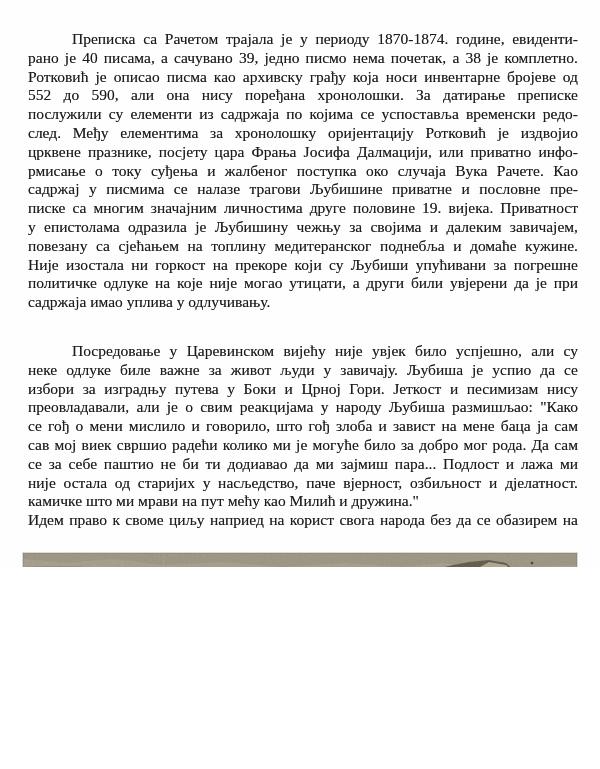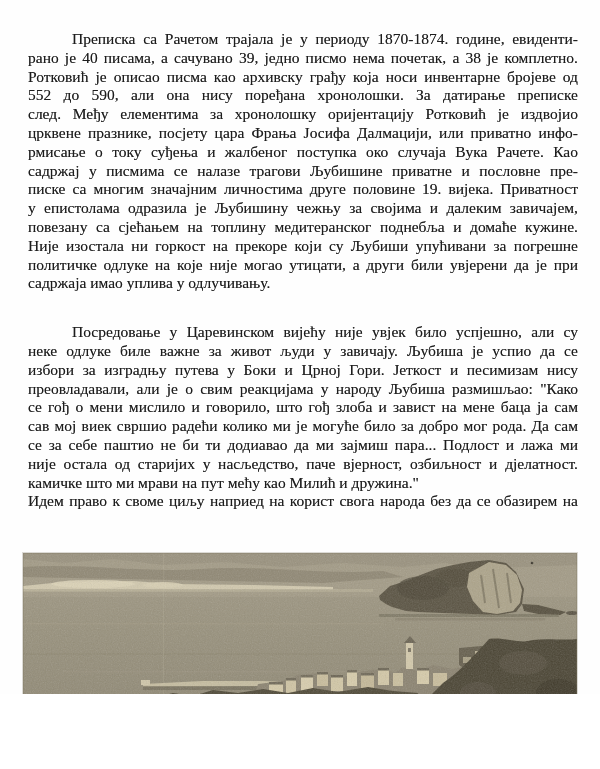--- a/index.html
+++ b/index.html
@@ -1,17 +1,17 @@
 <!DOCTYPE html>
 <html><head>
 <meta charset="utf-8">
 <style>
   html,body { margin:0; padding:0; background:#ffffff; }
   .page {
-    position:relative; width:600px; height:694px; overflow:hidden;
+    position:relative; width:600px; height:567px; overflow:hidden;
     background:#fefefe; color:#1d1d1d;
     font-family:"Liberation Serif","DejaVu Serif",serif;
   }
   .text-block {
     position:absolute; left:28px; top:30px; width:550px;
     font-size:15.5px; line-height:18.8px;
     text-shadow:0 0 0.4px rgba(25,25,25,0.55);
   }
   .para { margin:0; padding:0; }
   .para-2 { margin-top:30px; }
@@ -31,20 +31,21 @@
 <body>
 
 <div class="page">
 
   <div class="text-block">
     <p class="para para-1">
       <span class="ln first">Преписка са Рачетом трајала је у периоду 1870-1874. године, евиденти-</span>
       <span class="ln">рано је 40 писама, а сачувано 39, једно писмо нема почетак, а 38 је комплетно.</span>
       <span class="ln">Ротковић је описао писма као архивску грађу која носи инвентарне бројеве од</span>
       <span class="ln">552 до 590, али она нису поређана хронолошки. За датирање преписке</span>
+      <span class="ln">послужили су елементи из садржаја по којима се успоставља временски редо-</span>
       <span class="ln">след. Међу елементима за хронолошку оријентацију Ротковић је издвојио</span>
       <span class="ln">црквене празнике, посјету цара Фрања Јосифа Далмацији, или приватно инфо-</span>
       <span class="ln">рмисање о току суђења и жалбеног поступка око случаја Вука Рачете. Као</span>
       <span class="ln">садржај у писмима се налазе трагови Љубишине приватне и пословне пре-</span>
       <span class="ln">писке са многим значајним личностима друге половине 19. вијека. Приватност</span>
       <span class="ln">у епистолама одразила је Љубишину чежњу за својима и далеким завичајем,</span>
       <span class="ln">повезану са сјећањем на топлину медитеранског поднебља и домаће кужине.</span>
       <span class="ln">Није изостала ни горкост на прекоре који су Љубиши упућивани за погрешне</span>
       <span class="ln">политичке одлуке на које није могао утицати, а други били увјерени да је при</span>
       <span class="ln last">садржаја имао уплива у одлучивању.</span>

